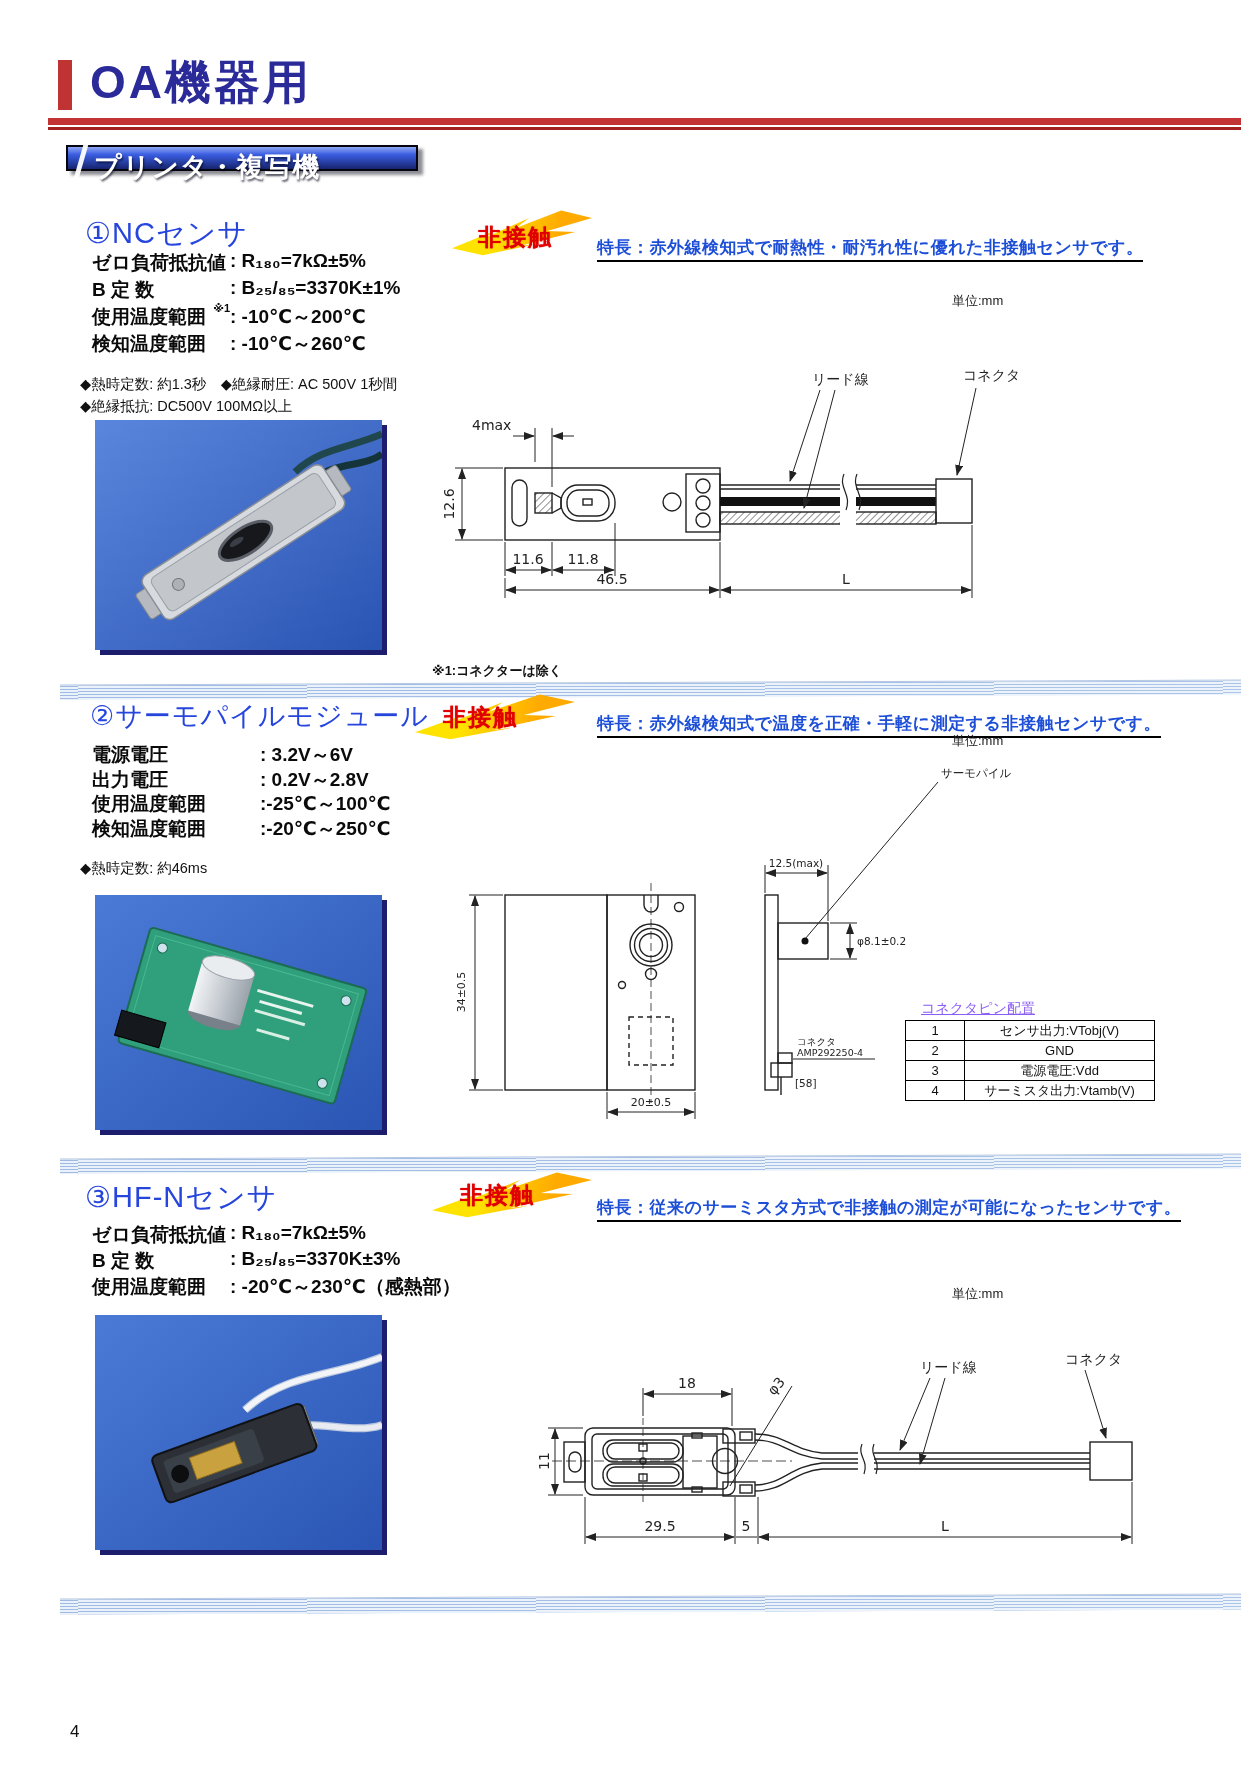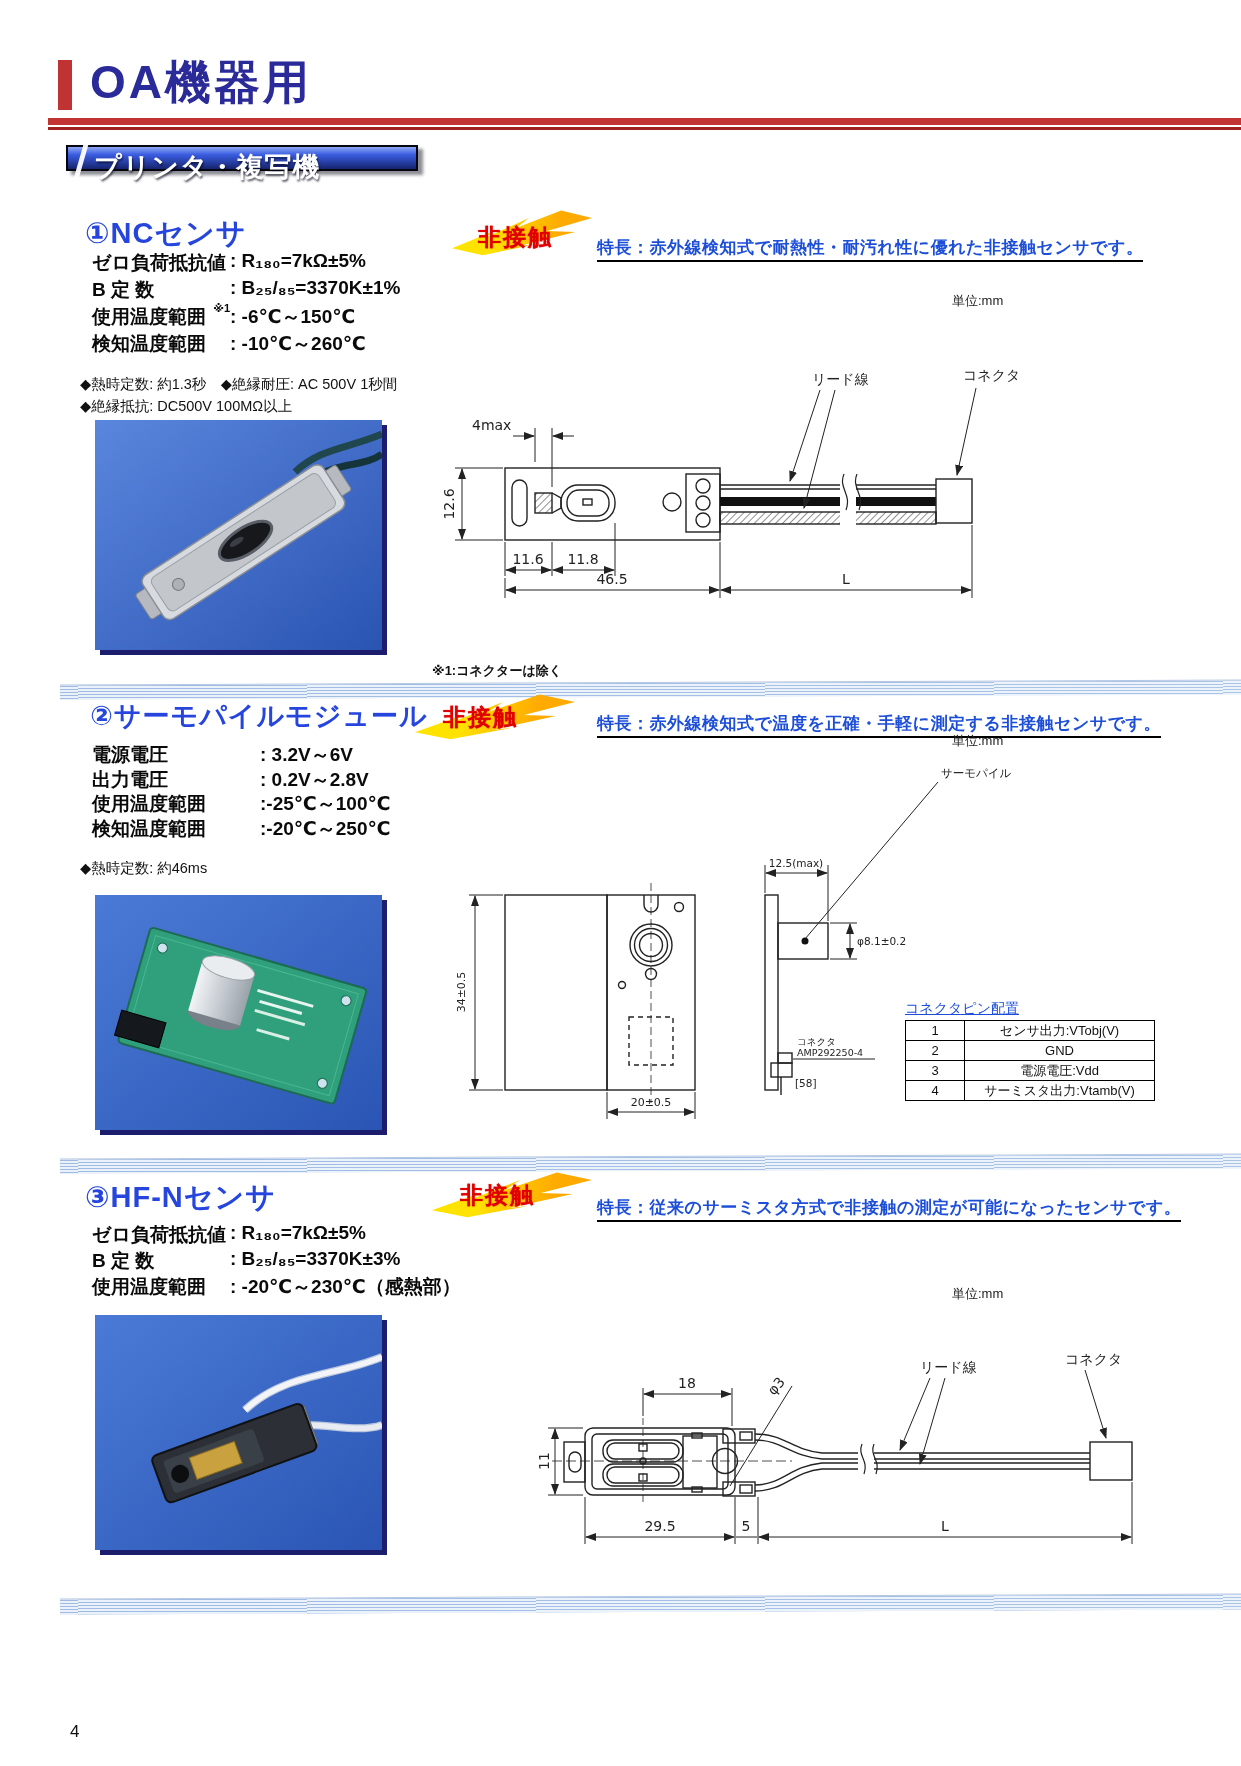--- a/index.html
+++ b/index.html
@@ -15,21 +15,21 @@
 
   .banner{left:66px;top:145px;width:352px;height:26px;border:2px solid #05050f;box-sizing:border-box;
      background:linear-gradient(180deg,#8fa8f5 0%,#3a5ce0 35%,#16246e 100%);
      box-shadow:5px 4px 3px rgba(30,30,45,.5);}
   .banner-text{position:absolute;left:26px;top:2px;font-size:27px;font-weight:bold;color:#fff;
      text-shadow:1px 2px 2px rgba(0,0,20,.6);letter-spacing:1px;}
   .banner-slash{position:absolute;left:9px;top:-3px;width:5px;height:46px;background:#fff;
      transform:skewX(-16deg);opacity:.95;}
 
   
-  .sec-title{font-size:29px;font-weight:700;color:#2545dd;letter-spacing:1px;}
+  .sec-title{font-size:29px;font-weight:400;color:#2545dd;letter-spacing:1px;}
   .feature{font-size:17px;font-weight:bold;color:#1d4ed8;border-bottom:2px solid #000;
      padding-bottom:1px;letter-spacing:.5px;white-space:nowrap;}
   .unit{font-size:13px;color:#222;}
   .specs{display:flex;flex-direction:column;}
   .spec-row{display:flex;align-items:flex-start;font-weight:bold;color:#0a0a0a;}
   .s1 .spec-row{height:27px;font-size:19px;}
   .s2 .spec-row{height:24.5px;font-size:19px;}
   .s3 .spec-row{height:26px;font-size:19px;}
   .spec-label{display:inline-flex;justify-content:space-between;white-space:pre;}
   .s1 .spec-label{width:138px;}
@@ -53,21 +53,21 @@
 
   .photo{box-shadow:5px 5px 0 #1d1d6e;}
   .photo svg{display:block;}
 
   svg text{font-family:"DejaVu Sans","Liberation Sans",sans-serif;fill:#222;}
   .dl{stroke:#222;stroke-width:1;}
   .ol{stroke:#222;stroke-width:1.4;fill:none;}
 
   
   .pin-wrap{width:250px;}
-  .pin-title{font-size:14px;color:#1d4ed8;text-decoration:underline;margin-bottom:2px;}
+  .pin-title{font-size:14px;color:#8b5cf6;text-decoration:underline;margin-bottom:2px;margin-left:16px;}
   .pin-table{border-collapse:collapse;background:#fff;}
   .pin-table td{border:1.4px solid #000;font-size:13px;height:19px;text-align:center;padding:0 4px;color:#111;}
   .pin-col1{width:52px;}
   .pin-col2{width:186px;}
 
   .page-num{font-size:17px;color:#111;}
 </style>
 </head>
 <body>
 
@@ -93,21 +93,21 @@
     <div class="spec-row">
       <span class="spec-label"><span>ゼロ負荷抵抗値</span><span class="spec-mark"></span></span>
       <span class="spec-value">: R₁₈₀=7kΩ±5%</span>
       </div>
     <div class="spec-row">
       <span class="spec-label"><span>B 定 数</span><span class="spec-mark"></span></span>
       <span class="spec-value">: B₂₅/₈₅=3370K±1%</span>
       </div>
     <div class="spec-row">
       <span class="spec-label"><span>使用温度範囲</span><span class="spec-mark">※1</span></span>
-      <span class="spec-value">: -6℃～150℃</span>
+      <span class="spec-value">: -10℃～200℃</span>
       </div>
     <div class="spec-row">
       <span class="spec-label"><span>検知温度範囲</span><span class="spec-mark"></span></span>
       <span class="spec-value">: -10℃～260℃</span>
       </div>
   </div>
   <div class="abs note" style="left:80px;top:362px;">◆熱時定数: 約1.3秒　◆絶縁耐圧: AC 500V 1秒間</div>
   <div class="abs note" style="left:80px;top:384px;">◆絶縁抵抗: DC500V 100MΩ以上</div>
   <div class="abs unit" style="left:952px;top:292px;">単位:mm</div>
 

